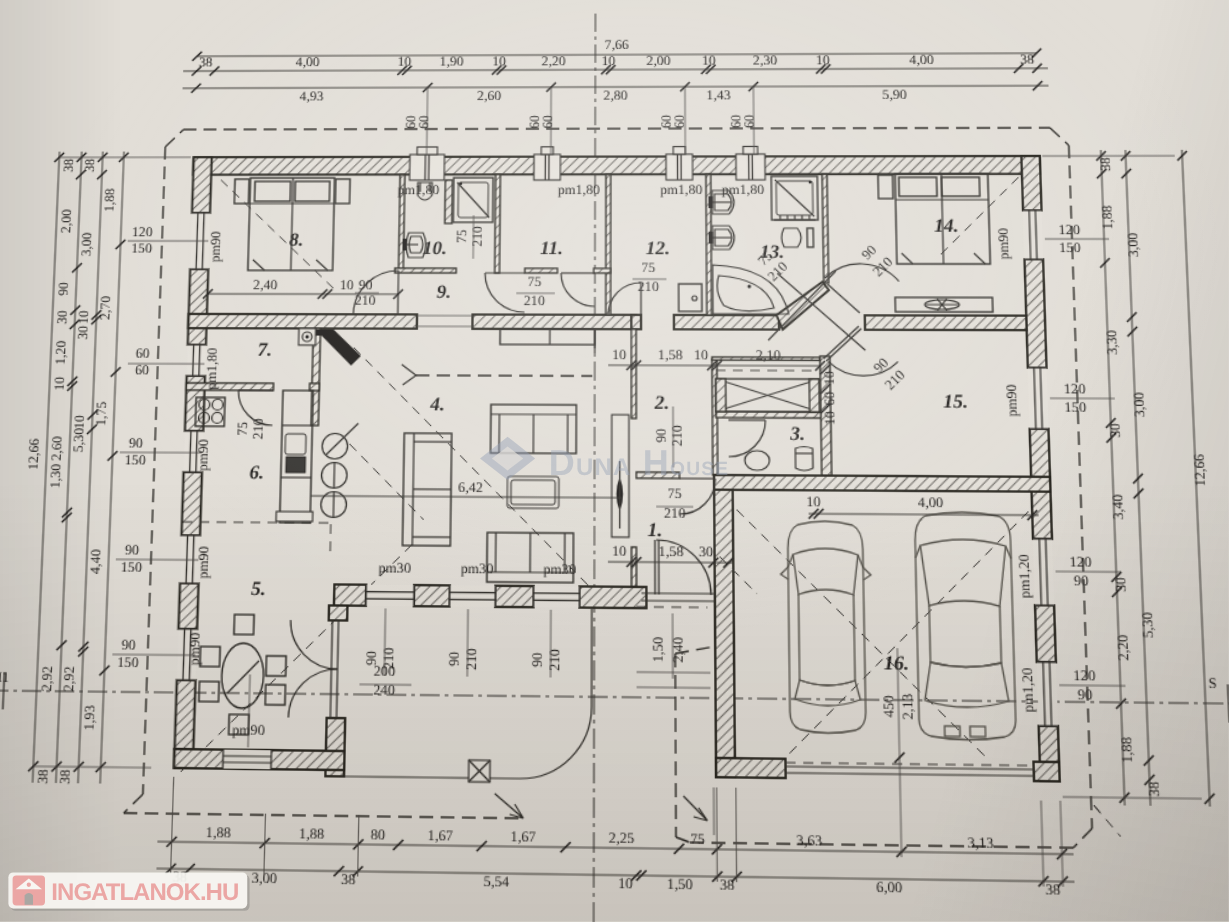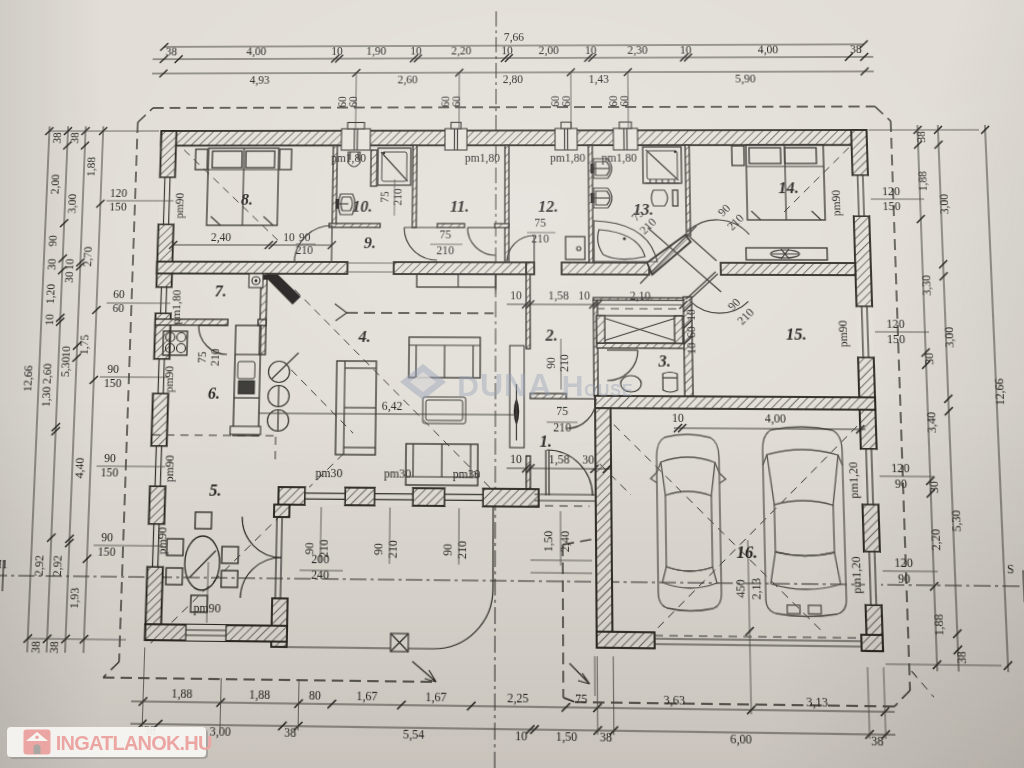--- a/index.html
+++ b/index.html
@@ -33,21 +33,21 @@
    radial-gradient(ellipse 840px 560px at 52% 27%, rgba(255,255,255,0.18), rgba(255,255,255,0) 58%),
    linear-gradient(to bottom, rgba(0,0,0,0) 52%, rgba(55,45,35,0.15) 100%),
    linear-gradient(to right, rgba(0,0,0,0.08), rgba(0,0,0,0) 10%),
    linear-gradient(105deg, rgba(0,0,0,0) 78%, rgba(40,35,30,0.13) 100%),
    radial-gradient(ellipse 1350px 950px at 50% 40%, rgba(0,0,0,0) 66%, rgba(45,40,32,0.18) 100%); }
 .wm-duna { position:absolute; left:398px; top:362px; color:rgba(152,163,184,0.44);
   font-family:"Liberation Sans", sans-serif; font-weight:bold; font-size:30px; letter-spacing:1px; }
 .wm-pill { position:absolute; left:7px; top:727px; width:199px; height:30px;
   background:rgba(248,246,242,0.93); border-radius:4px;
   box-shadow: 2px 2px 0 rgba(140,138,134,0.55); }
-.wm-ing { position:absolute; left:23px; top:729px; color:#eba6a4;
+.wm-ing { position:absolute; left:10px; top:729px; color:#eba6a4;
   font-family:"Liberation Sans", sans-serif; font-weight:bold; font-size:20px; letter-spacing:-0.8px; }
 </style>
 </head>
 <body>
 <div class="page">
 <div class="plan">
 <svg width="1024" height="768" viewBox="0 0 1024 768">
 <defs>
 <pattern id="h45" patternUnits="userSpaceOnUse" width="5.8" height="5.8" patternTransform="rotate(45)">
 <rect width="5.8" height="5.8" fill="#e4e0d9"></rect>
@@ -942,21 +942,21 @@
 
 <text x="740.0" y="551.0" class="rn" text-anchor="middle">16.</text>
 </svg>
 </div>
 
 <div class="vignette"></div>
 
 <div class="wm-duna"><svg width="50" height="40" style="vertical-align:-6px" viewBox="0 0 50 40">
         <path d="M25 2 L48 20 L25 38 L2 20 Z" fill="rgba(150,162,184,0.46)"></path>
         <path d="M25 10 L38 20 L25 30 L12 20 Z" fill="#e5e1db" fill-opacity="0.7"></path>
-      </svg> D<span style="font-size:32px">UNA</span> H<span style="font-size:16px">OUSE</span></div>
+      </svg> D<span style="font-size:20px">UNA</span> H<span style="font-size:16px">OUSE</span></div>
 
 <div class="wm-pill"></div>
 
 <div class="wm-ing"><svg width="28" height="26" style="vertical-align:-5px" viewBox="0 0 28 26">
         <rect x="0.5" y="0.5" width="27" height="25" rx="3" fill="#eba6a4"></rect>
         <path d="M14 3 L25 12 L3 12 Z" fill="#f8f6f2"></path>
         <circle cx="14" cy="8.3" r="1.8" fill="#eba6a4"></circle>
         <path d="M10.5 25 L10.5 17 Q14 13.5 17.5 17 L17.5 25 Z" fill="#a9a7a3"></path>
       </svg> INGATLANOK.HU</div>
 </div>

